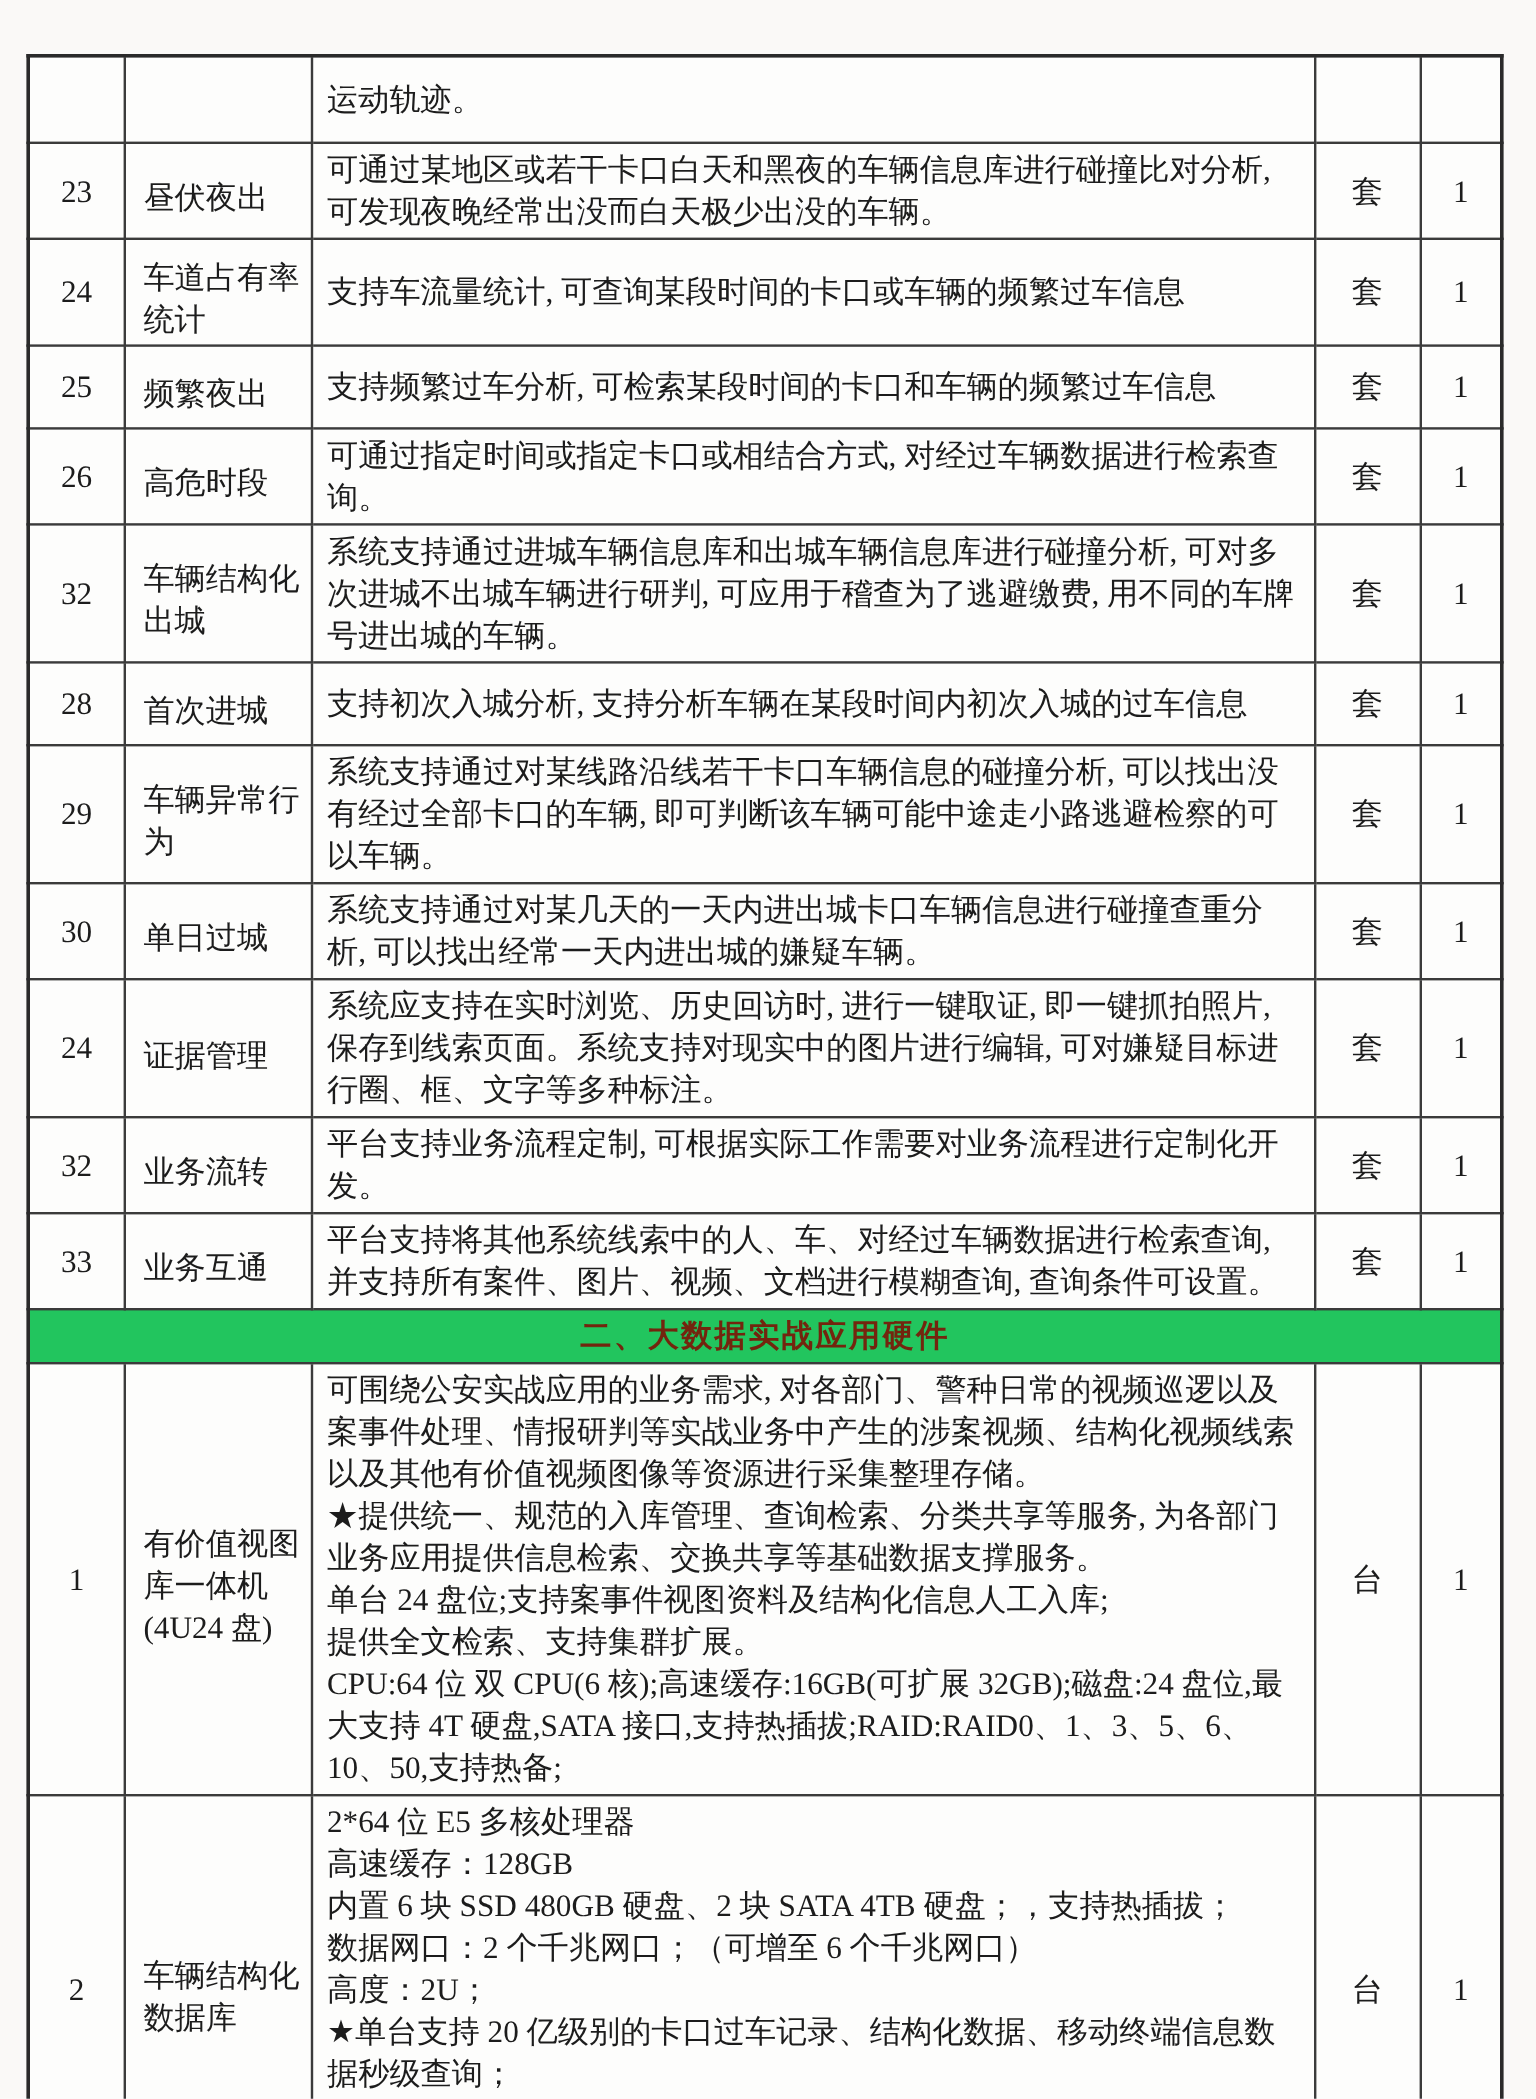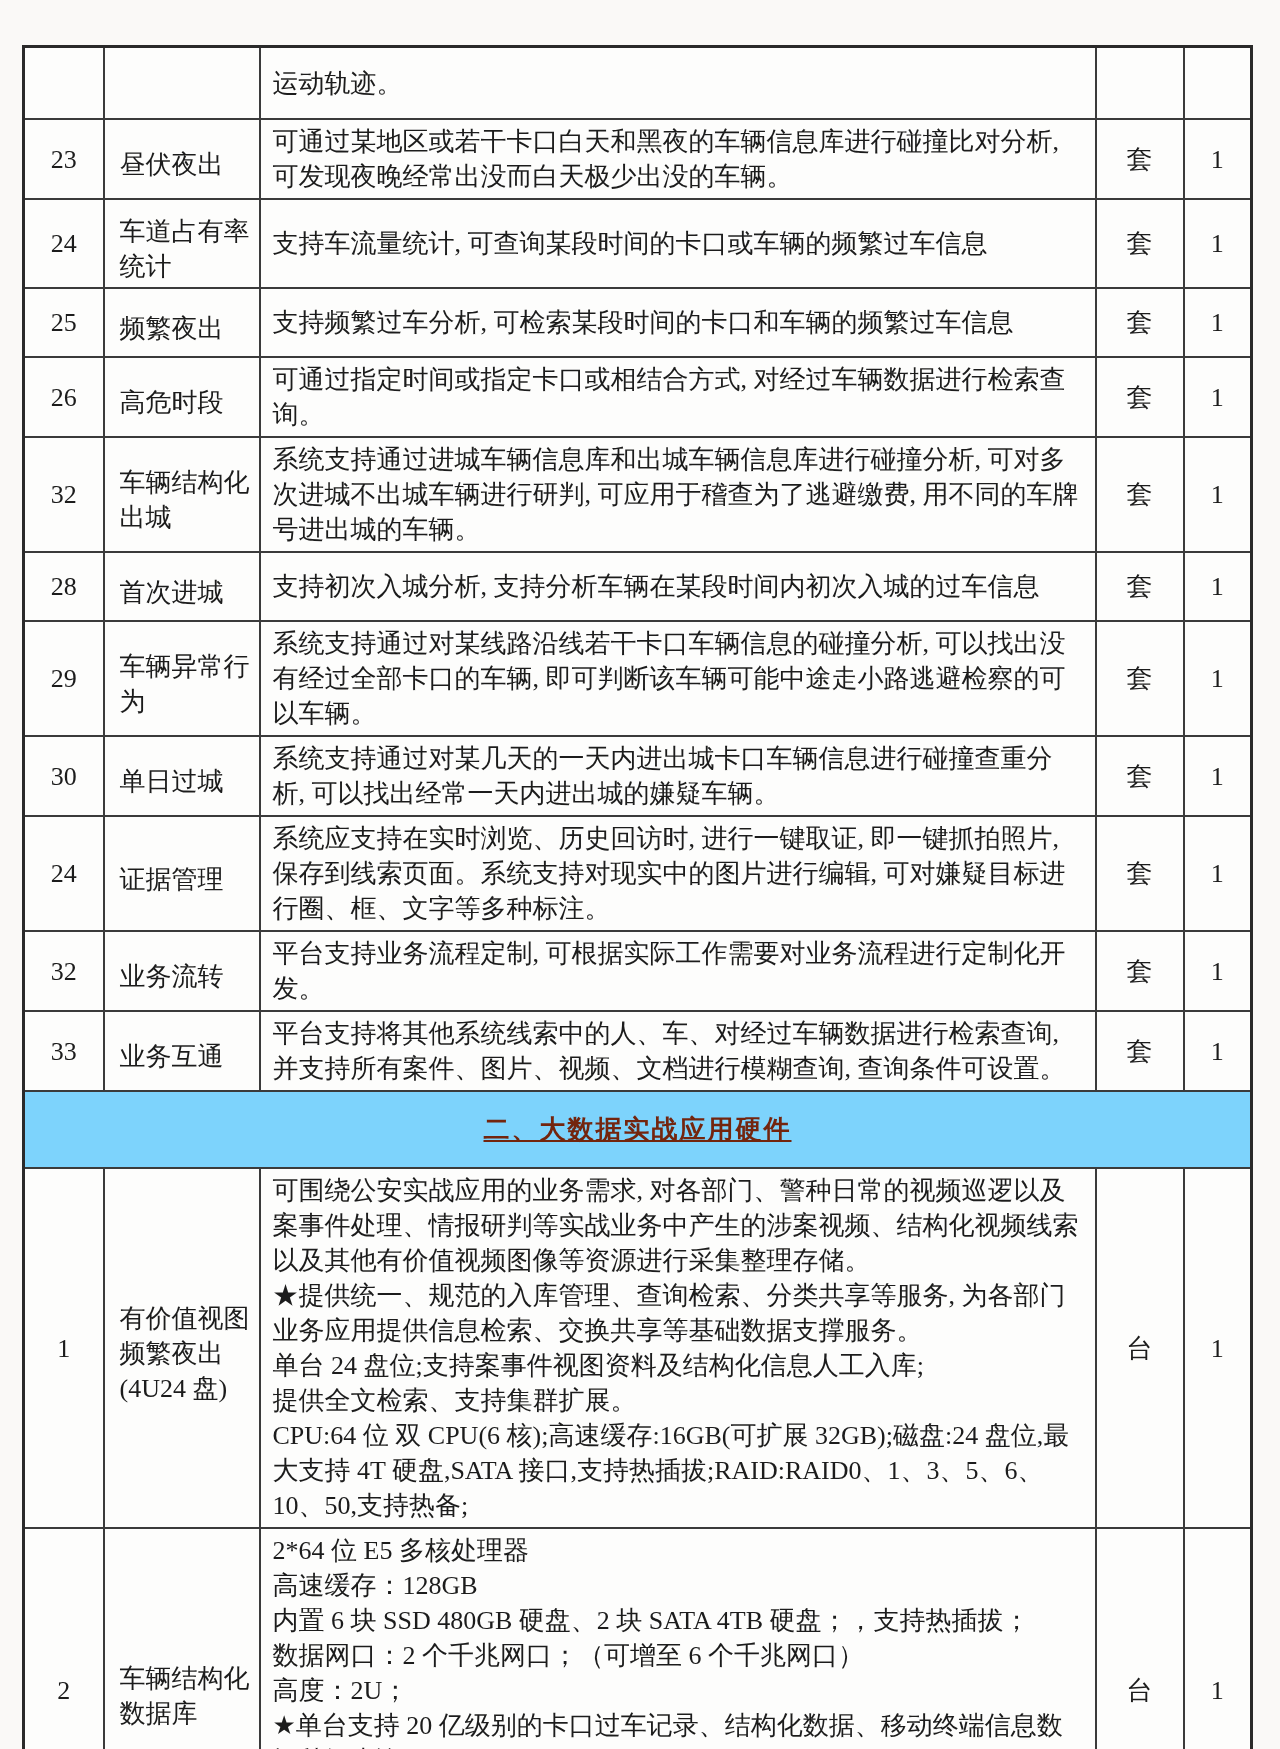--- a/index.html
+++ b/index.html
@@ -26,31 +26,30 @@
     overflow:hidden;
   }
   table.spec{border:3px solid #2a2a2a;}
   td.c-no{text-align:center;padding:16px 2px;}
   td.c-name{text-align:left;padding:14px 4px 3px 15px;}
   td.c-desc{text-align:left;padding:4px 10px 4px 12px;margin-top:46px;}
   td.c-unit{text-align:center;padding:3px 2px;}
   td.c-qty{text-align:center;padding:3px 2px;}
   tr.carry td{height:38px;}
   td.section{
-    background:#7dd3fc;
+    background:#22c55e;
     color:#73250e;
     font-family:"Liberation Sans","DejaVu Sans",sans-serif;
     font-weight:bold;
     font-size:28px;
     text-align:center;
-    padding:20px 0;
+    padding:4px 0;
     letter-spacing:2px;
     border-top:3px solid #2a2a2a;
     border-bottom:3px solid #2a2a2a;
-    text-decoration:underline;
   }
 </style>
 </head>
 <body>
 
 <table class="spec">
   <colgroup>
     <col style="width:80px">
     <col style="width:156px">
     <col style="width:836px">
@@ -158,21 +157,21 @@
       <td class="c-qty">1</td>
     </tr>
 
     <tr>
       <td class="section" colspan="5">二、大数据实战应用硬件</td>
     </tr>
 
     <tr>
       <td class="c-no">1</td>
       <td class="c-name">有价值视图
-频繁夜出
+库一体机
 (4U24 盘)</td>
       <td class="c-desc">可围绕公安实战应用的业务需求, 对各部门、警种日常的视频巡逻以及案事件处理、情报研判等实战业务中产生的涉案视频、结构化视频线索以及其他有价值视频图像等资源进行采集整理存储。
 ★提供统一、规范的入库管理、查询检索、分类共享等服务, 为各部门业务应用提供信息检索、交换共享等基础数据支撑服务。
 单台 24 盘位;支持案事件视图资料及结构化信息人工入库;
 提供全文检索、支持集群扩展。
 CPU:64 位 双 CPU(6 核);高速缓存:16GB(可扩展 32GB);磁盘:24 盘位,最大支持 4T 硬盘,SATA 接口,支持热插拔;RAID:RAID0、1、3、5、6、10、50,支持热备;</td>
       <td class="c-unit">台</td>
       <td class="c-qty">1</td>
     </tr>
 

